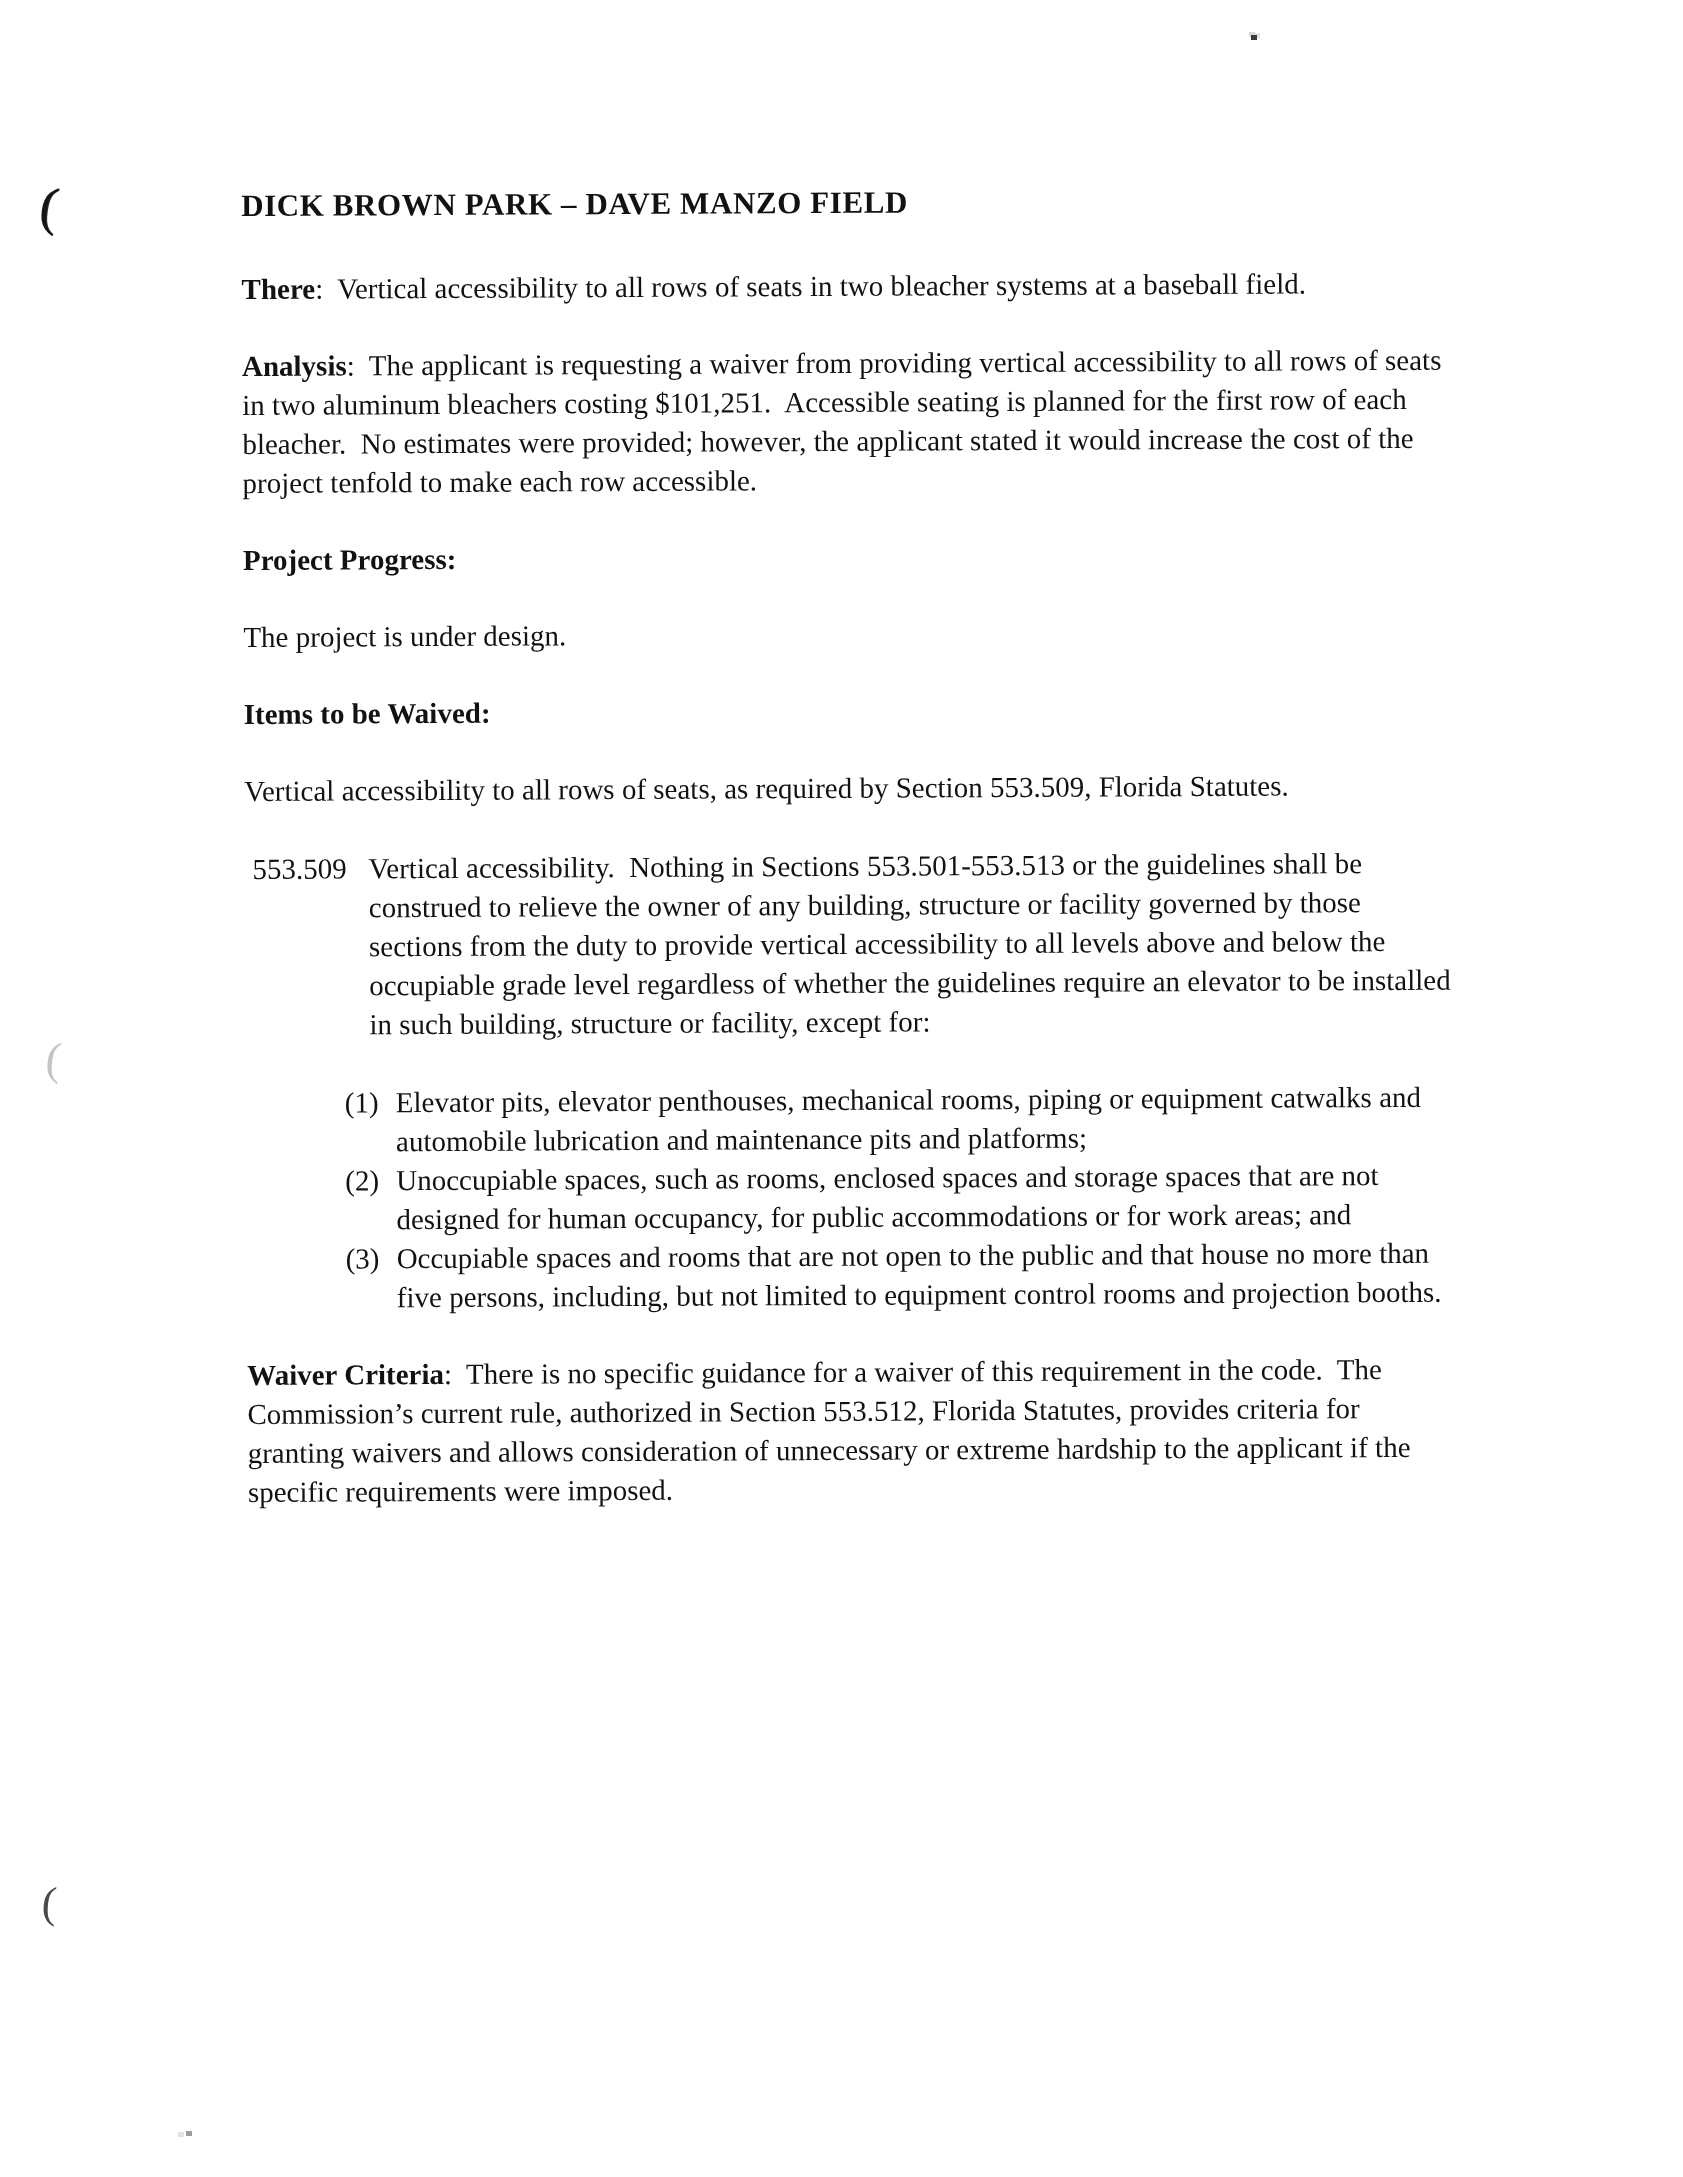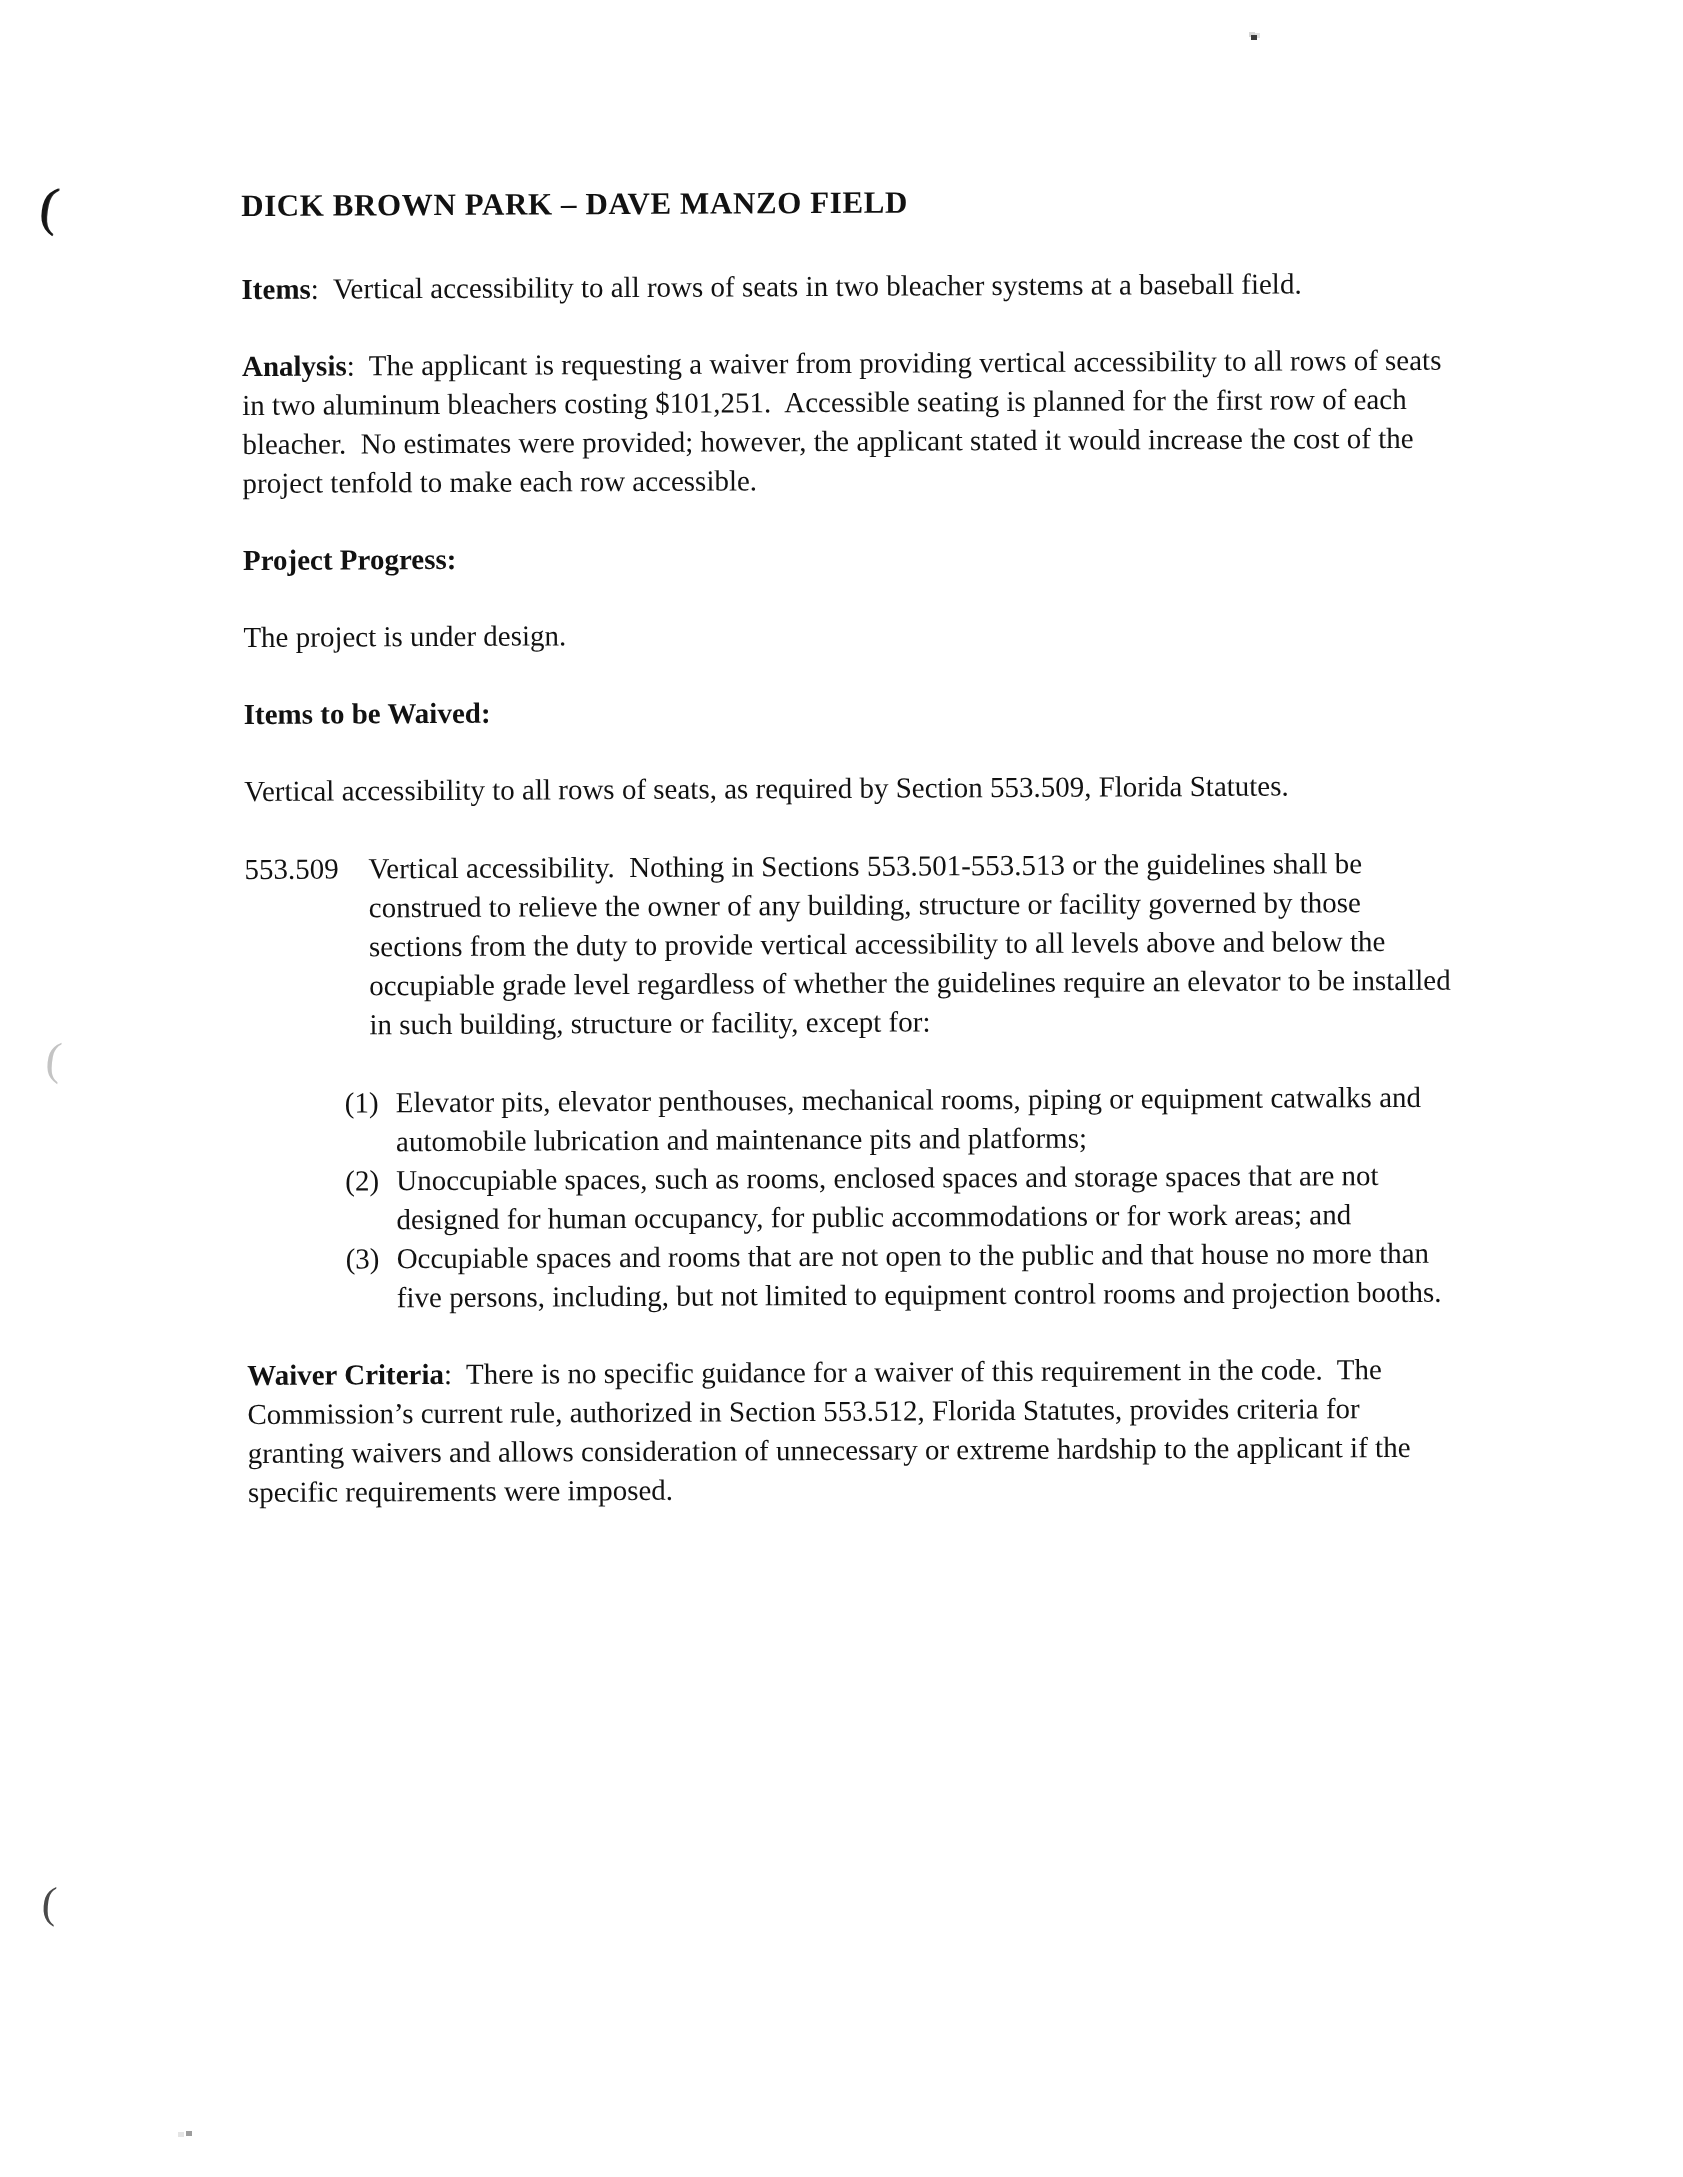--- a/index.html
+++ b/index.html
@@ -43,21 +43,21 @@
     white-space: pre-wrap;
   }
   .statute {
     position: relative;
     margin: 39px 0 0 0;
     padding-left: 124px;
     font-size: 29px;
     line-height: 39px;
     white-space: pre-wrap;
   }
-  .statute-num { position: absolute; left: 0; top: 0; }
+  .statute-num { position: absolute; left: 8px; top: 0; }
   .xlist { margin: 39px 0 0 99px; }
   .xitem {
     position: relative;
     padding-left: 51px;
     font-size: 29px;
     line-height: 39px;
     white-space: pre-wrap;
   }
   .xnum { position: absolute; left: 0; top: 0; }
 
@@ -110,21 +110,21 @@
   <span class="mark mark-top">(</span>
   <span class="mark mark-mid">(</span>
   <span class="mark mark-bottom">(</span>
   <span class="dot-tr"></span>
   <span class="speck-bl"></span>
 
   <div class="content">
 
     <h1 class="title">DICK BROWN PARK – DAVE MANZO FIELD</h1>
 
-    <p class="para issue-gap"><span class="lbl">Items</span><span>:  </span><span>Vertical accessibility to all rows of seats in two bleacher systems at a baseball field.</span></p>
+    <p class="para issue-gap"><span class="lbl">There</span><span>:  </span><span>Vertical accessibility to all rows of seats in two bleacher systems at a baseball field.</span></p>
 
     <p class="para"><span class="lbl">Analysis</span><span>:  </span><span>The applicant is requesting a waiver from providing vertical accessibility to all rows of seats in two aluminum bleachers costing $101,251.  Accessible seating is planned for the first row of each bleacher.  No estimates were provided; however, the applicant stated it would increase the cost of the project tenfold to make each row accessible.</span></p>
 
     <p class="heading">Project Progress:</p>
 
     <p class="para">The project is under design.</p>
 
     <p class="heading">Items to be Waived:</p>
 
     <p class="para">Vertical accessibility to all rows of seats, as required by Section 553.509, Florida Statutes.</p>

